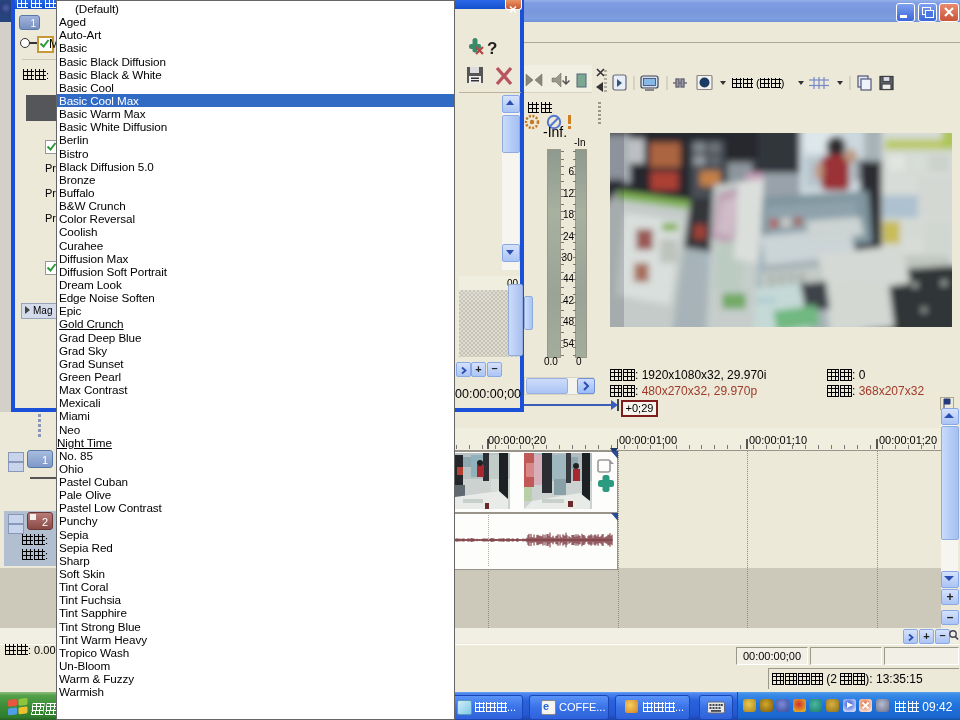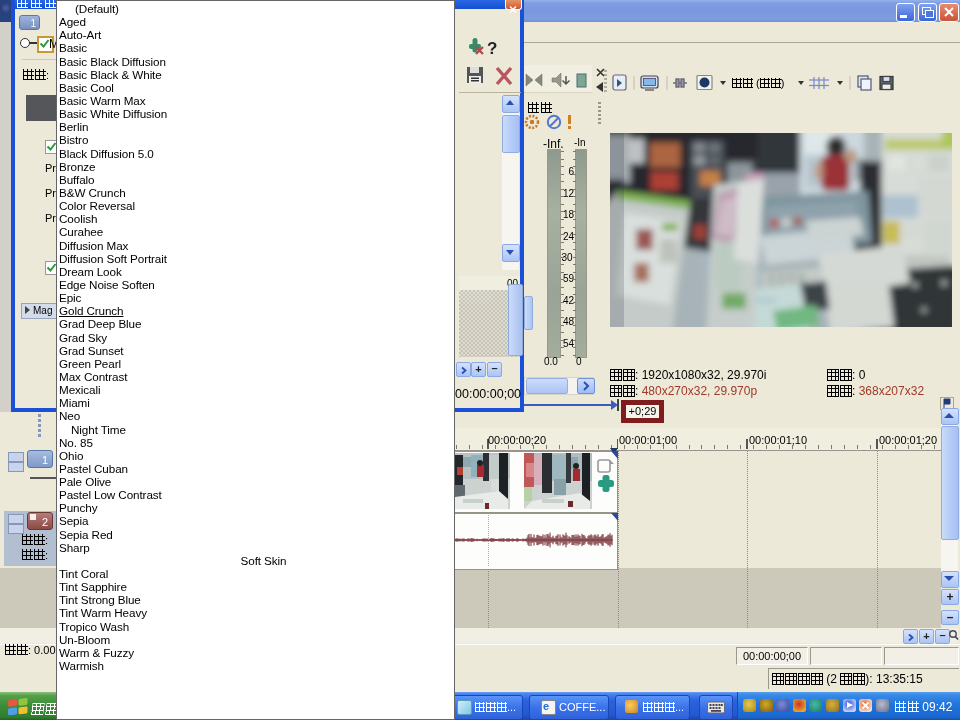--- a/index.html
+++ b/index.html
@@ -41,32 +41,32 @@
     </svg>
 <div class="abs" style="left:528px;top:98px;color:#000"><span class="cj s11"></span><span class="cj s11" style="margin-left:2px"></span></div>
 <svg class="abs" style="left:524px;top:113px" width="64" height="18" viewBox="0 0 64 18">
       <circle cx="8" cy="9" r="6" fill="none" stroke="#c87820" stroke-width="2.5" stroke-dasharray="2 1.5"></circle>
       <circle cx="8" cy="9" r="2.2" fill="#c87820"></circle>
       <circle cx="30" cy="9" r="6.2" fill="none" stroke="#5577d0" stroke-width="2"></circle>
       <line x1="25.8" y1="13.5" x2="34.5" y2="4.8" stroke="#5577d0" stroke-width="2"></line>
       <rect x="44" y="2" width="3" height="9" fill="#d08020"></rect>
       <rect x="44" y="13" width="3" height="3" fill="#d08020"></rect>
     </svg>
-<div class="abs" style="left:543px;top:137px;font-size:12px;color:#000">-Inf.</div>
+<div class="abs" style="left:543px;top:124px;font-size:14px;color:#000">-Inf.</div>
 <div class="abs" style="left:574px;top:137px;font-size:10px;color:#000">-In</div>
 
 <div class="abs" style="left:547px;top:149px;width:12px;height:207px;border:1px solid #9a9888;background:linear-gradient(180deg,#8e9a8e,#a8b0a0 30%,#9aa396 70%,#a4ac9c)"></div>
 <div class="abs" style="left:575px;top:149px;width:10px;height:207px;border:1px solid #9a9888;background:linear-gradient(180deg,#8e9a8e,#a8b0a0 30%,#9aa396 70%,#a4ac9c)"></div>
 <div class="abs" id="mticks">
       <div class="abs" style="left:560px;top:166.4px;width:14px;font-size:10px;color:#000;text-align:right">6</div>
       <div class="abs" style="left:560px;top:187.8px;width:14px;font-size:10px;color:#000;text-align:right">12</div>
       <div class="abs" style="left:560px;top:209.2px;width:14px;font-size:10px;color:#000;text-align:right">18</div>
       <div class="abs" style="left:560px;top:230.6px;width:14px;font-size:10px;color:#000;text-align:right">24</div>
       <div class="abs" style="left:560px;top:252px;width:14px;font-size:10px;color:#000;text-align:center">30</div>
-      <div class="abs" style="left:560px;top:273.4px;width:14px;font-size:10px;color:#000;text-align:right">59</div>
+      <div class="abs" style="left:560px;top:273.4px;width:14px;font-size:10px;color:#000;text-align:right">44</div>
       <div class="abs" style="left:560px;top:294.79999999999995px;width:14px;font-size:10px;color:#000;text-align:right">42</div>
       <div class="abs" style="left:560px;top:316.2px;width:14px;font-size:10px;color:#000;text-align:right">48</div>
       <div class="abs" style="left:560px;top:337.6px;width:14px;font-size:10px;color:#000;text-align:right">54</div>
       <div class="abs" style="left:561px;top:151px;width:2.5px;height:1px;background:#777"></div>
       <div class="abs" style="left:573px;top:151px;width:2.5px;height:1px;background:#777"></div>
       <div class="abs" style="left:561px;top:158.55px;width:2.5px;height:1px;background:#777"></div>
       <div class="abs" style="left:573px;top:158.55px;width:2.5px;height:1px;background:#777"></div>
       <div class="abs" style="left:561px;top:166.1px;width:2.5px;height:1px;background:#777"></div>
       <div class="abs" style="left:573px;top:166.1px;width:2.5px;height:1px;background:#777"></div>
       <div class="abs" style="left:561px;top:173.65px;width:2.5px;height:1px;background:#777"></div>
@@ -316,21 +316,21 @@
 <div class="abs" style="left:610px;top:368px;font-size:12px;color:#000"><span class="cj s12"></span><span class="cj s12" style="margin-left:1px"></span>: 1920x1080x32, 29.970i</div>
 <div class="abs" style="left:827px;top:368px;font-size:12px;color:#000"><span class="cj s12"></span><span class="cj s12" style="margin-left:1px"></span>: 0</div>
 <div class="abs" style="left:610px;top:384px;font-size:12px;color:#000"><span class="cj s12"></span><span class="cj s12" style="margin-left:1px"></span>: <span style="color:#a03a2a">480x270x32, 29.970p</span></div>
 <div class="abs" style="left:827px;top:384px;font-size:12px;color:#000"><span class="cj s12"></span><span class="cj s12" style="margin-left:1px"></span>: <span style="color:#a03a2a">368x207x32</span></div>
 
 <div class="abs" style="left:0;top:398px;width:960px;height:294px;background:#ece9d8"></div>
 
 <div class="abs" style="left:455px;top:404px;width:158px;height:2px;background:#3a5dbb"></div>
 <div class="abs" style="left:611px;top:400px;width:0;height:0;border-top:5px solid transparent;border-bottom:5px solid transparent;border-left:7px solid #3a5dbb"></div>
 <div class="abs" style="left:617px;top:399px;width:2px;height:12px;background:#444"></div>
-<div class="abs" style="left:621px;top:400px;width:33px;height:13px;background:#f4f3ec;border:5px solid #7f1d1d;font-size:11px;line-height:13px;text-align:center;color:#000">+0;29</div>
+<div class="abs" style="left:621px;top:400px;width:33px;height:13px;background:#f4f3ec;border:2px solid #7f1d1d;font-size:11px;line-height:13px;text-align:center;color:#000">+0;29</div>
 
 <svg class="abs" style="left:940px;top:397px" width="14" height="13" viewBox="0 0 14 13">
       <rect x="0.5" y="0.5" width="13" height="12" fill="#ece9d8" stroke="#aaa690"></rect>
       <path d="M4 11 L4 2 L10 2 L10 7 L4 7" fill="#223a7a" stroke="#223a7a"></path>
     </svg>
 
 <div class="abs" style="left:100px;top:428px;width:841px;height:22px;background:#f0eedf;border-bottom:1px solid #98948a"></div>
 <div class="abs" id="ruler">
       <div class="abs" style="left:487px;top:439px;width:1.5px;height:10px;background:#555"></div>
       <div class="abs" style="left:616.5px;top:439px;width:1.5px;height:10px;background:#555"></div>
@@ -641,20 +641,21 @@
 
 <div class="abs" id="dd" style="left:56px;top:0;width:399px;height:720px;background:#fff;border:1px solid #666;box-sizing:border-box;overflow:hidden">
   <div id="ddlist" style="position:absolute;left:0;top:1px;width:100%;font-size:11.7px;letter-spacing:-0.1px;color:#000">
         <div style="height:13.15px;line-height:13.15px;padding-left:18px;white-space:nowrap;overflow:hidden;">(Default)</div>
         <div style="height:13.15px;line-height:13.15px;padding-left:2px;white-space:nowrap;overflow:hidden;">Aged</div>
         <div style="height:13.15px;line-height:13.15px;padding-left:2px;white-space:nowrap;overflow:hidden;">Auto-Art</div>
         <div style="height:13.15px;line-height:13.15px;padding-left:2px;white-space:nowrap;overflow:hidden;">Basic</div>
         <div style="height:13.15px;line-height:13.15px;padding-left:2px;white-space:nowrap;overflow:hidden;">Basic Black Diffusion</div>
         <div style="height:13.15px;line-height:13.15px;padding-left:2px;white-space:nowrap;overflow:hidden;">Basic Black &amp; White</div>
         <div style="height:13.15px;line-height:13.15px;padding-left:2px;white-space:nowrap;overflow:hidden;">Basic Cool</div>
+        <div style="height:13.15px;line-height:13.15px;padding-left:2px;white-space:nowrap;overflow:hidden;background:#316ac5;color:#fff;">Basic Cool Max</div>
         <div style="height:13.15px;line-height:13.15px;padding-left:2px;white-space:nowrap;overflow:hidden;">Basic Warm Max</div>
         <div style="height:13.15px;line-height:13.15px;padding-left:2px;white-space:nowrap;overflow:hidden;">Basic White Diffusion</div>
         <div style="height:13.15px;line-height:13.15px;padding-left:2px;white-space:nowrap;overflow:hidden;">Berlin</div>
         <div style="height:13.15px;line-height:13.15px;padding-left:2px;white-space:nowrap;overflow:hidden;">Bistro</div>
         <div style="height:13.15px;line-height:13.15px;padding-left:2px;white-space:nowrap;overflow:hidden;">Black Diffusion 5.0</div>
         <div style="height:13.15px;line-height:13.15px;padding-left:2px;white-space:nowrap;overflow:hidden;">Bronze</div>
         <div style="height:13.15px;line-height:13.15px;padding-left:2px;white-space:nowrap;overflow:hidden;">Buffalo</div>
         <div style="height:13.15px;line-height:13.15px;padding-left:2px;white-space:nowrap;overflow:hidden;">B&amp;W Crunch</div>
         <div style="height:13.15px;line-height:13.15px;padding-left:2px;white-space:nowrap;overflow:hidden;">Color Reversal</div>
         <div style="height:13.15px;line-height:13.15px;padding-left:2px;white-space:nowrap;overflow:hidden;">Coolish</div>
@@ -666,32 +667,33 @@
         <div style="height:13.15px;line-height:13.15px;padding-left:2px;white-space:nowrap;overflow:hidden;">Epic</div>
         <div style="height:13.15px;line-height:13.15px;padding-left:2px;white-space:nowrap;overflow:hidden;text-decoration:underline;">Gold Crunch</div>
         <div style="height:13.15px;line-height:13.15px;padding-left:2px;white-space:nowrap;overflow:hidden;">Grad Deep Blue</div>
         <div style="height:13.15px;line-height:13.15px;padding-left:2px;white-space:nowrap;overflow:hidden;">Grad Sky</div>
         <div style="height:13.15px;line-height:13.15px;padding-left:2px;white-space:nowrap;overflow:hidden;">Grad Sunset</div>
         <div style="height:13.15px;line-height:13.15px;padding-left:2px;white-space:nowrap;overflow:hidden;">Green Pearl</div>
         <div style="height:13.15px;line-height:13.15px;padding-left:2px;white-space:nowrap;overflow:hidden;">Max Contrast</div>
         <div style="height:13.15px;line-height:13.15px;padding-left:2px;white-space:nowrap;overflow:hidden;">Mexicali</div>
         <div style="height:13.15px;line-height:13.15px;padding-left:2px;white-space:nowrap;overflow:hidden;">Miami</div>
         <div style="height:13.15px;line-height:13.15px;padding-left:2px;white-space:nowrap;overflow:hidden;">Neo</div>
-        <div style="height:13.15px;line-height:13.15px;padding-left:14px;white-space:nowrap;overflow:hidden;">Night Time</div>
+        <div style="height:13.15px;line-height:13.15px;padding-left:0;white-space:nowrap;overflow:hidden;text-decoration:underline;">Night Time</div>
         <div style="height:13.15px;line-height:13.15px;padding-left:2px;white-space:nowrap;overflow:hidden;">No. 85</div>
         <div style="height:13.15px;line-height:13.15px;padding-left:2px;white-space:nowrap;overflow:hidden;">Ohio</div>
         <div style="height:13.15px;line-height:13.15px;padding-left:2px;white-space:nowrap;overflow:hidden;">Pastel Cuban</div>
         <div style="height:13.15px;line-height:13.15px;padding-left:2px;white-space:nowrap;overflow:hidden;">Pale Olive</div>
         <div style="height:13.15px;line-height:13.15px;padding-left:2px;white-space:nowrap;overflow:hidden;">Pastel Low Contrast</div>
         <div style="height:13.15px;line-height:13.15px;padding-left:2px;white-space:nowrap;overflow:hidden;">Punchy</div>
         <div style="height:13.15px;line-height:13.15px;padding-left:2px;white-space:nowrap;overflow:hidden;">Sepia</div>
         <div style="height:13.15px;line-height:13.15px;padding-left:2px;white-space:nowrap;overflow:hidden;">Sepia Red</div>
         <div style="height:13.15px;line-height:13.15px;padding-left:2px;white-space:nowrap;overflow:hidden;">Sharp</div>
-        <div style="height:13.15px;line-height:13.15px;padding-left:16px;white-space:nowrap;overflow:hidden;text-align:center;">Soft Skin</div>
+        <div style="height:13.15px;line-height:13.15px;padding-left:2px;white-space:nowrap;overflow:hidden;">Soft Skin</div>
         <div style="height:13.15px;line-height:13.15px;padding-left:2px;white-space:nowrap;overflow:hidden;">Tint Coral</div>
+        <div style="height:13.15px;line-height:13.15px;padding-left:2px;white-space:nowrap;overflow:hidden;">Tint Fuchsia</div>
         <div style="height:13.15px;line-height:13.15px;padding-left:2px;white-space:nowrap;overflow:hidden;">Tint Sapphire</div>
         <div style="height:13.15px;line-height:13.15px;padding-left:2px;white-space:nowrap;overflow:hidden;">Tint Strong Blue</div>
         <div style="height:13.15px;line-height:13.15px;padding-left:2px;white-space:nowrap;overflow:hidden;">Tint Warm Heavy</div>
         <div style="height:13.15px;line-height:13.15px;padding-left:2px;white-space:nowrap;overflow:hidden;">Tropico Wash</div>
         <div style="height:13.15px;line-height:13.15px;padding-left:2px;white-space:nowrap;overflow:hidden;">Un-Bloom</div>
         <div style="height:13.15px;line-height:13.15px;padding-left:2px;white-space:nowrap;overflow:hidden;">Warm &amp; Fuzzy</div>
         <div style="height:13.15px;line-height:13.15px;padding-left:2px;white-space:nowrap;overflow:hidden;">Warmish</div>
       </div>
 </div>
 </div>

